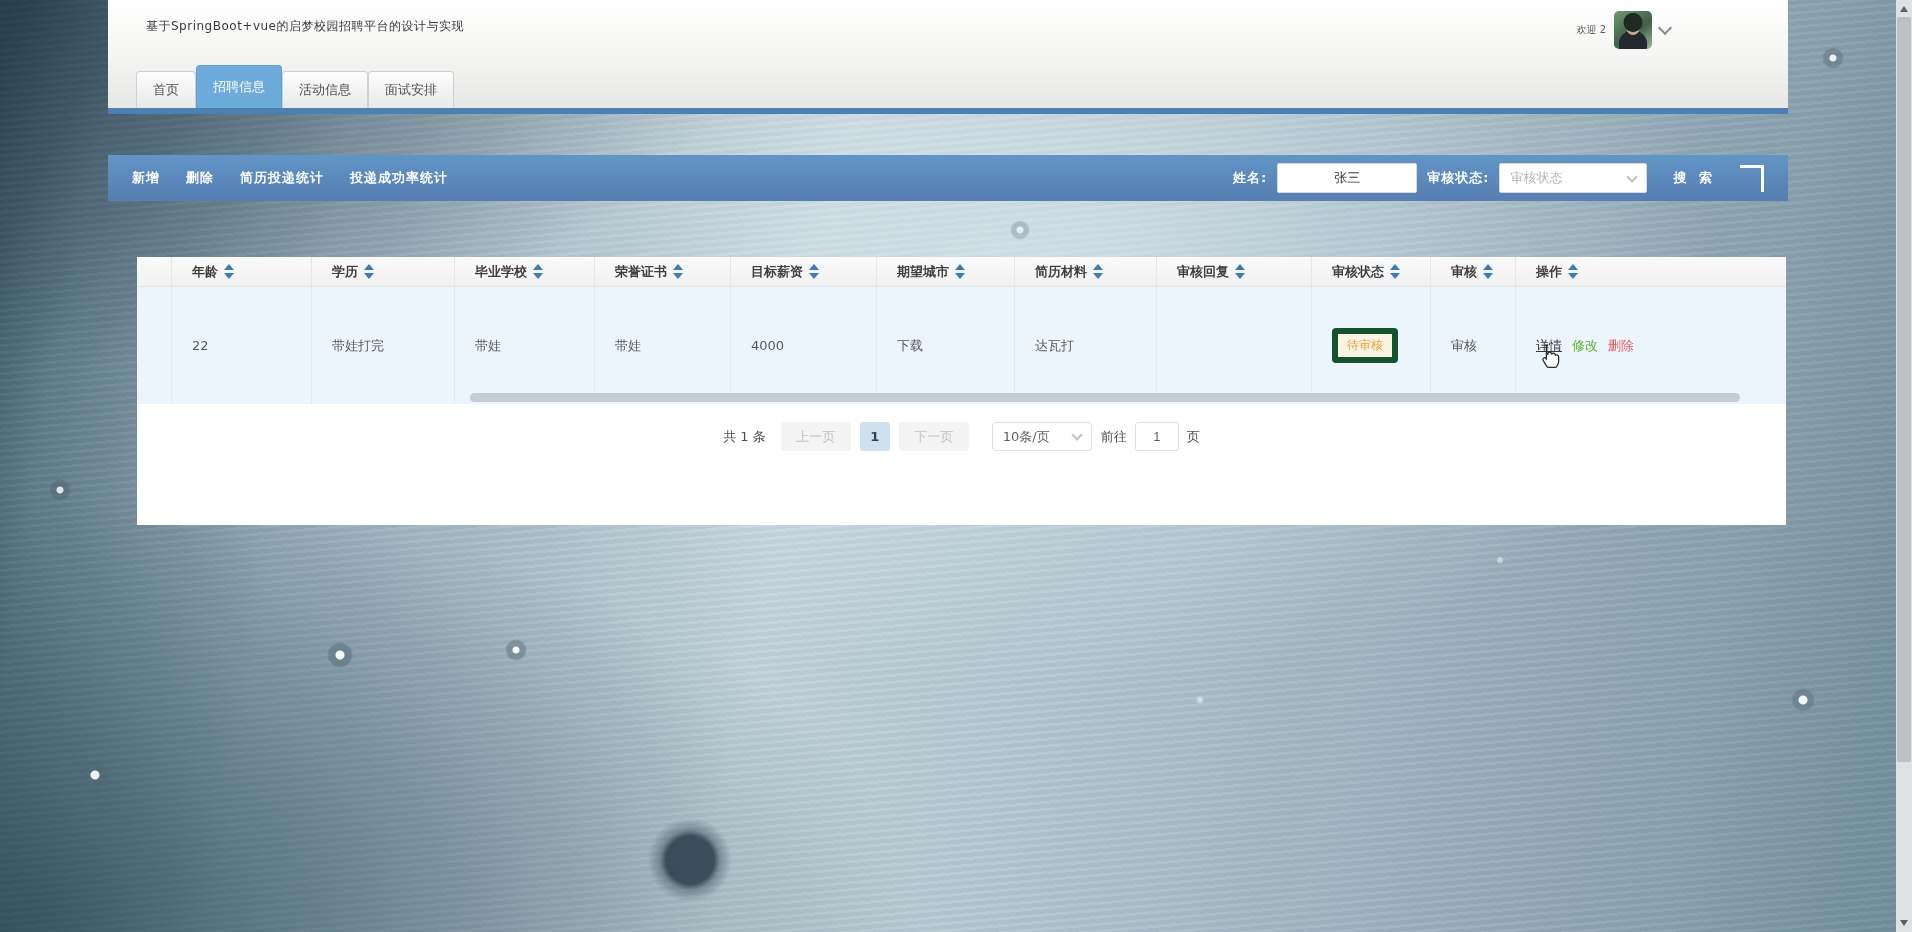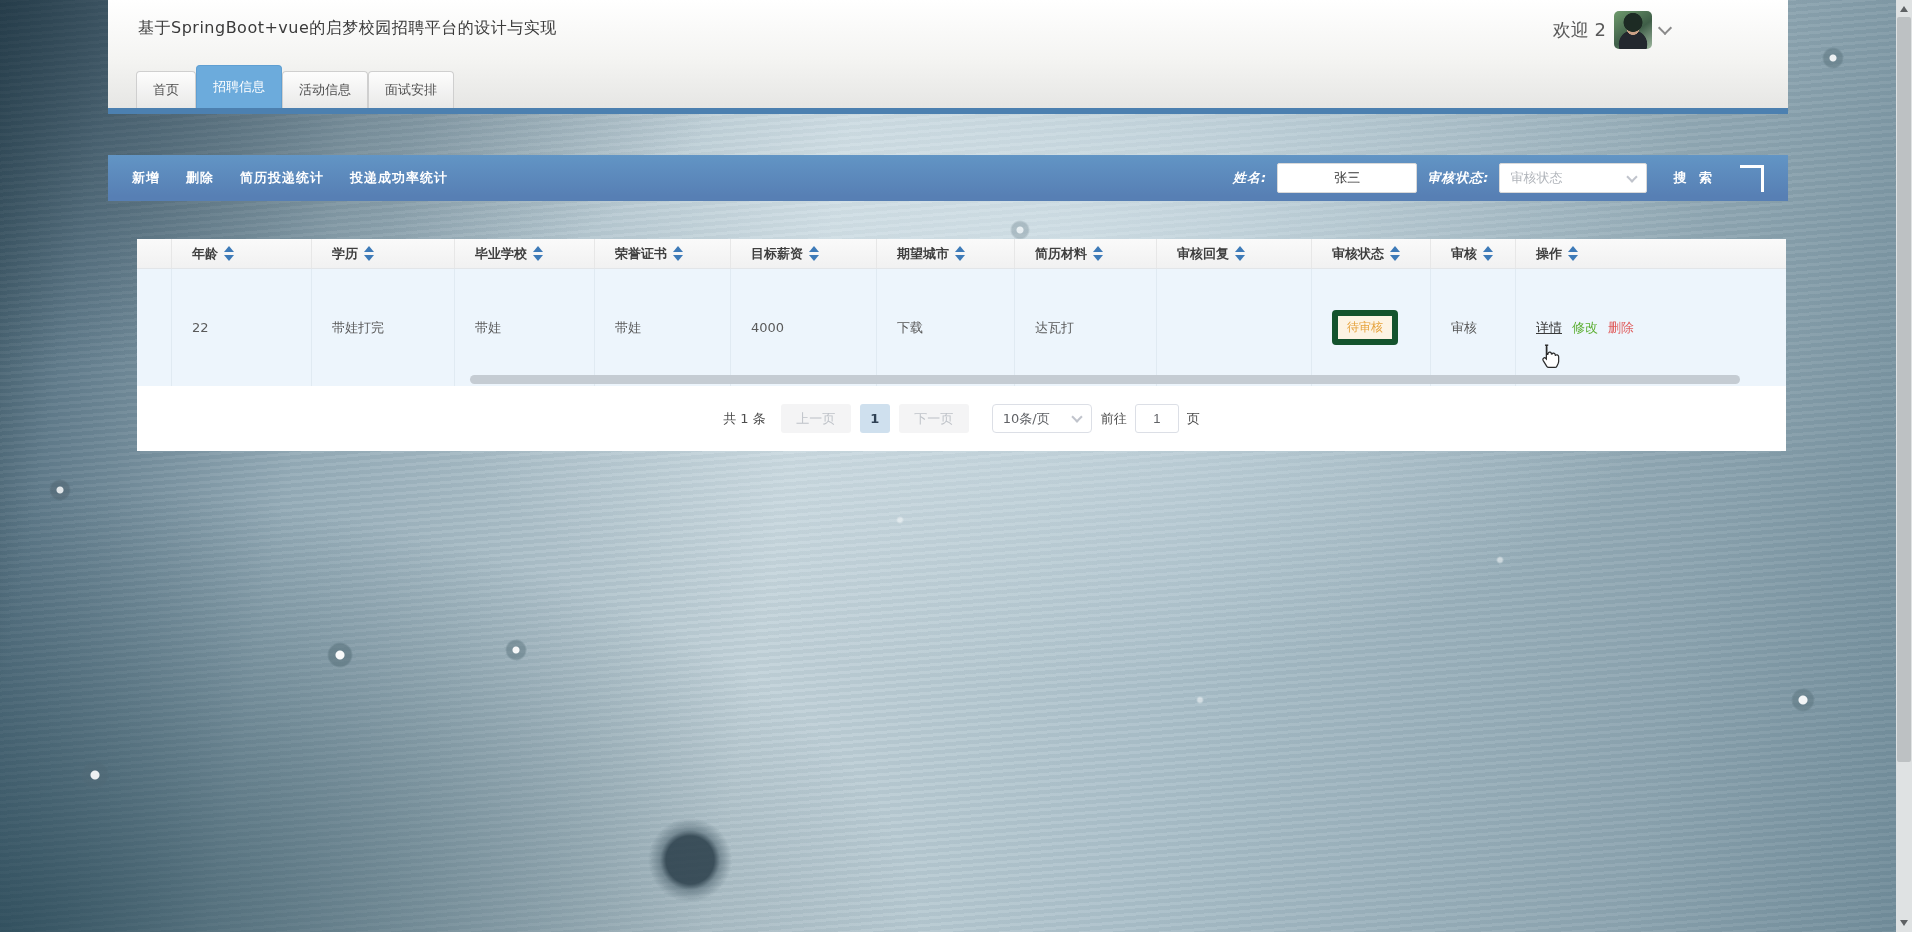--- a/index.html
+++ b/index.html
@@ -31,23 +31,23 @@
       radial-gradient(circle at 260px 90px, rgba(255,255,255,.5) 0 3px, rgba(90,110,120,.4) 4px 7px, transparent 9px),
       radial-gradient(circle at 640px 300px, rgba(255,255,255,.55) 0 4px, rgba(120,140,150,.45) 5px 11px, transparent 13px),
       radial-gradient(circle at 1020px 230px, rgba(255,255,255,.5) 0 3px, rgba(120,140,150,.4) 4px 8px, transparent 10px);
   }
 
   
   .page { position:absolute; left:108px; top:0; width:1680px; height:932px; }
 
   .app-header { position:absolute; left:0; top:0; width:100%; height:108px;
     background:linear-gradient(180deg,#ffffff 0%,#f4f4f2 55%,#e6e6e4 100%); }
-  .app-title { position:absolute; left:30px; top:18px; font-size:16px; color:#3a3a3a; letter-spacing:.5px; }
+  .app-title { position:absolute; left:38px; top:18px; font-size:12px; color:#3a3a3a; letter-spacing:.5px; }
   .user-box { position:absolute; right:118px; top:10px; height:40px; display:flex; align-items:center; gap:8px; }
-  .welcome { font-size:18px; color:#5a5a5a; }
+  .welcome { font-size:10px; color:#5a5a5a; }
   .avatar { width:38px; height:38px; border-radius:5px; overflow:hidden;
     background:
       radial-gradient(circle at 50% 30%, #1d2b24 0 28%, transparent 30%),
       radial-gradient(circle at 50% 46%, #caa186 0 22%, transparent 24%),
       radial-gradient(circle at 50% 88%, #23282e 0 36%, transparent 38%),
       linear-gradient(145deg,#6f9b6d 0%,#3f5e48 55%,#9fb8a0 100%); }
   .chevron-down { width:10px; height:10px; border-right:2px solid #8a8a8a; border-bottom:2px solid #8a8a8a;
     transform:rotate(45deg); margin-top:-4px; }
 
   .tabs { position:absolute; left:28px; bottom:0; display:flex; align-items:flex-end; }
@@ -57,33 +57,33 @@
   .tab.active { height:43px; background:#6cabdc; border-color:#5f9fd2; color:#ffffff; }
 
   .blue-bar { position:absolute; left:0; top:108px; width:100%; height:6px; background:#4c80b0; }
 
   
   .toolbar { position:absolute; left:0; top:155px; width:100%; height:46px;
     background:linear-gradient(180deg,#6295c5,#577fb4 90%); display:flex; align-items:center;
     padding:0 24px; color:#fff; font-size:13px; }
   .tb-btn { color:#fff; margin-right:26px; cursor:pointer; font-weight:bold; letter-spacing:1px; white-space:nowrap; }
   .tb-right { margin-left:auto; display:flex; align-items:center; gap:10px; }
-  .tb-label { font-weight:bold; letter-spacing:1px; white-space:nowrap;font-style:italic; }
+  .tb-label { font-weight:bold; letter-spacing:1px; white-space:nowrap; }
   .tb-input { width:140px; height:30px; border:1px solid #d9d9d9; border-radius:2px; background:#fff;
     font-size:13px; color:#333; padding:0 22px; outline:none;text-align:center; }
   .tb-select { width:148px; height:30px; background:#fff; border:1px solid #d9d9d9; border-radius:2px;
     display:flex; align-items:center; justify-content:space-between; padding:0 10px; cursor:pointer; }
   .tb-select .ph { color:#b0b4ba; font-size:13px; }
   .sel-chevron { width:8px; height:8px; border-right:2px solid #c0c4cc; border-bottom:2px solid #c0c4cc;
     transform:rotate(45deg); margin-top:-3px; }
   .search-btn { font-weight:bold; letter-spacing:4px; margin-left:16px; cursor:pointer; white-space:nowrap; }
   .corner-bracket { width:24px; height:27px; border-top:3px solid #fff; border-right:3px solid #fff; margin-left:14px; }
 
   
-  .card { position:absolute; left:29px; top:239px; width:1649px; height:212px; background:#fff; }
+  .card { position:absolute; left:29px; top:257px; width:1649px; height:268px; background:#fff; }
   .grid-row { display:grid;
     grid-template-columns:35px 140px 143px 140px 136px 146px 138px 142px 155px 119px 85px 1fr; }
   .thead { height:30px; background:linear-gradient(180deg,#fafafa,#f1f1f1); border-bottom:1px solid #e2e5e8; }
   .th { display:flex; align-items:center; padding-left:20px; font-size:13px; font-weight:bold; color:#3f3f3f;
     border-right:1px solid #e7e7e7; white-space:nowrap; overflow:hidden; cursor:pointer; }
   .th:first-child { padding-left:0; }
   .th:last-child { border-right:none; }
   .carets { display:inline-block; width:10px; height:15px; position:relative; margin-left:6px; flex:none; }
   .carets::before { content:""; position:absolute; top:0; left:0; border:5px solid transparent; border-top:none;
     border-bottom:6px solid #3d7ab8; }

